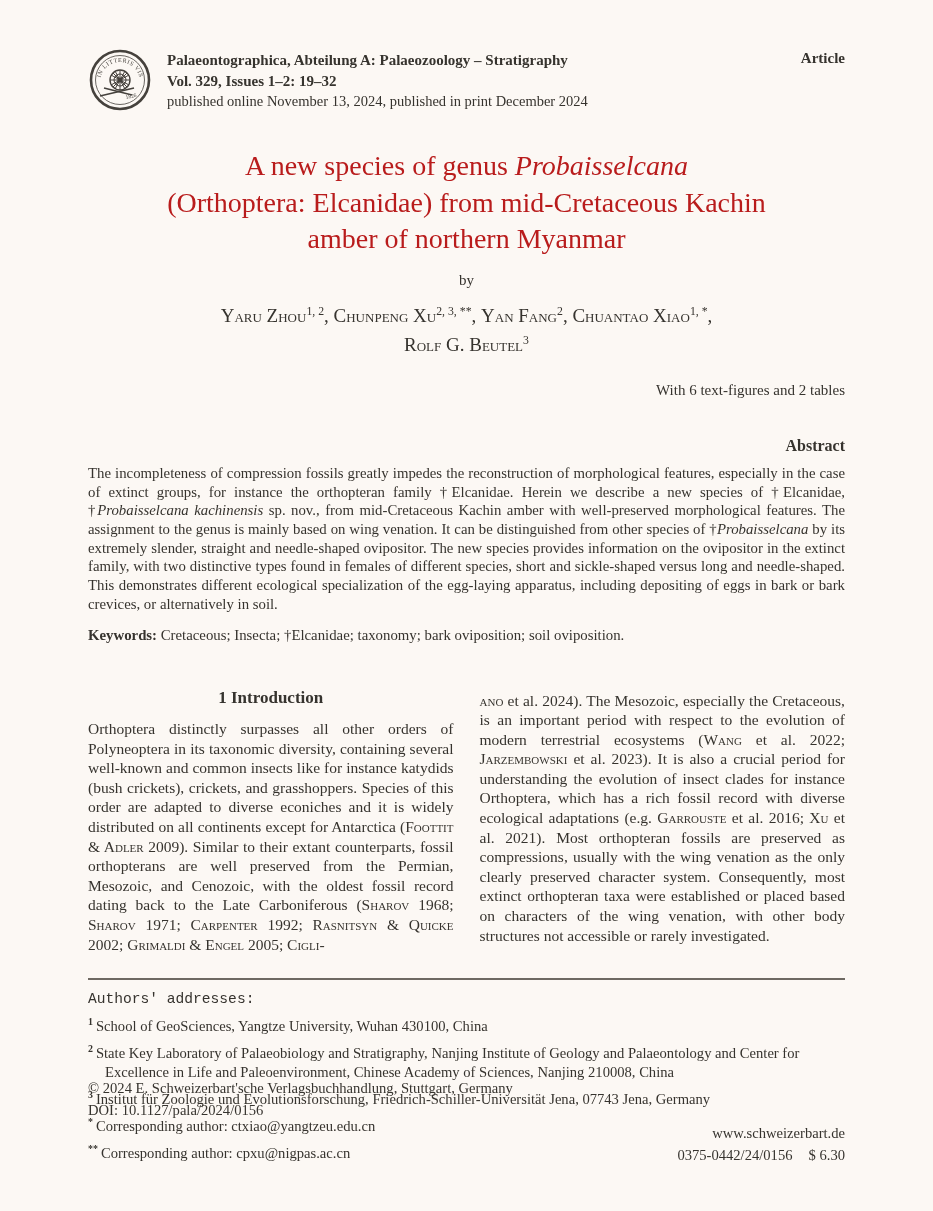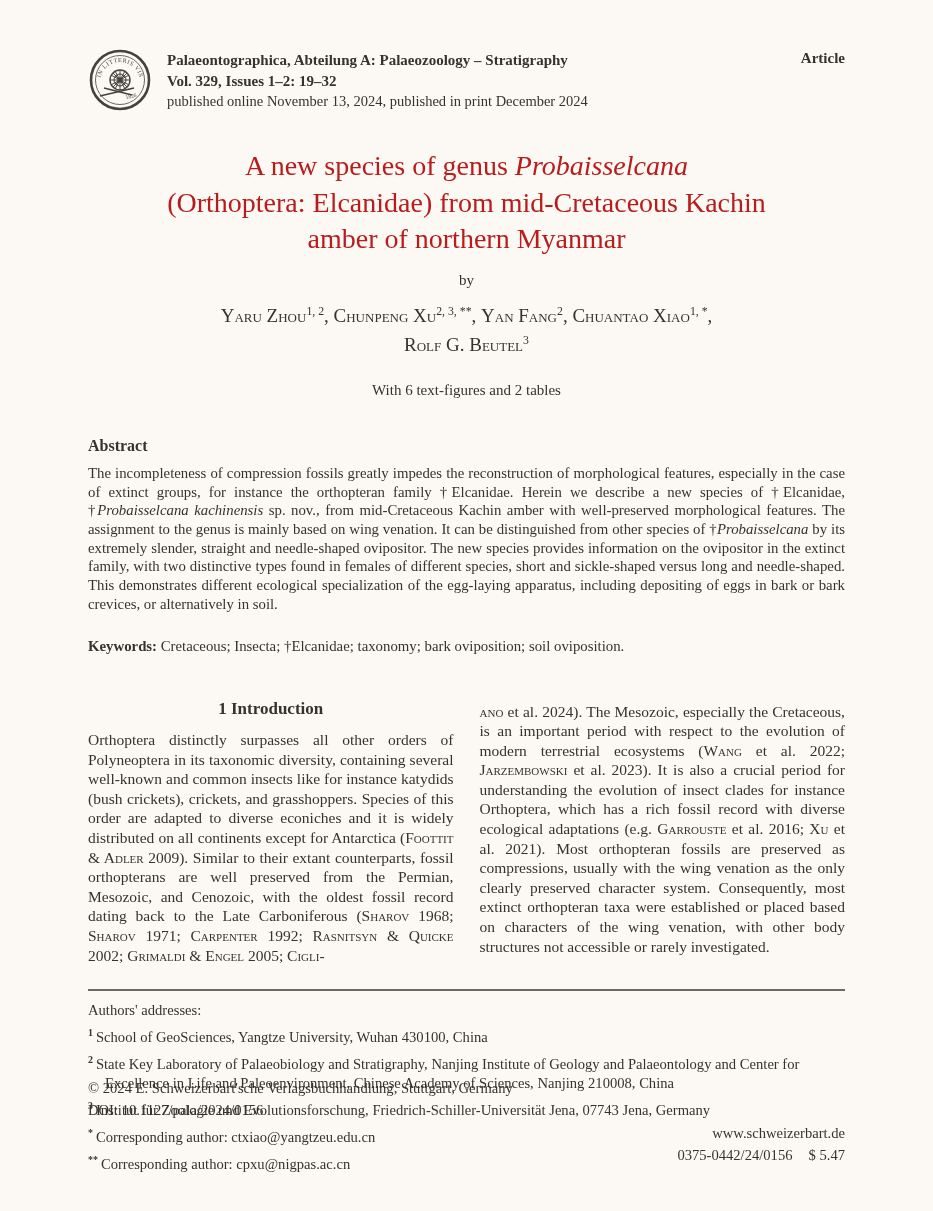--- a/index.html
+++ b/index.html
@@ -28,42 +28,42 @@
   .paper-title {
     margin-top: 36px;
     text-align: center;
     font-size: 28px;
     line-height: 1.31;
     color: #b91c1c;
     font-weight: 500;
   }
   .byline { text-align: center; font-size: 15px; margin-top: 14px; }
   .authors { text-align: center; font-size: 19px; margin-top: 12px; line-height: 1.55; }
-  .figures-note { text-align: center; font-size: 15px; margin-top: 22px; }
+  .figures-note { text-align: right; font-size: 15px; margin-top: 22px; }
 
   
-  .abstract-heading { text-align: left; font-weight: bold; font-size: 16px; margin-top: 38px; }
+  .abstract-heading { text-align: right; font-weight: bold; font-size: 16px; margin-top: 38px; }
   .abstract-text {
     margin-top: 9px;
     font-size: 14.8px;
     line-height: 1.265;
     text-align: justify;
   }
-  .keywords { margin-top: 24px; font-size: 14.8px; }
+  .keywords { margin-top: 13px; font-size: 14.8px; }
 
   
   .intro { display: flex; gap: 26px; margin-top: 44px; }
   .col { flex: 1 1 0; font-size: 15.5px; line-height: 19.6px; text-align: justify; }
   .intro-heading { text-align: center; font-weight: bold; font-size: 17px; margin-bottom: 12px; }
   .col2 { padding-top: 3px; }
 
   
   .fn-rule { border: none; border-top: 2px solid #6e6962; margin-top: 24px; }
   .footnotes { margin-top: 10px; font-size: 14.6px; line-height: 1.34; }
-  .fn-label { margin-bottom: 5px; }
+  .fn-label { margin-bottom: 5px; font-family: Liberation Mono, monospace; }
   .fn-item { padding-left: 17px; text-indent: -17px; margin-bottom: 5.5px; }
   .fn-marker { font-size: 0.68em; vertical-align: super; font-weight: bold; margin-right: 3px; }
 
   
   .footer {
     position: absolute;
     left: 88px; right: 88px; bottom: 44px;
     display: flex; justify-content: space-between;
     font-size: 14.6px; line-height: 1.55; flex-direction: column;
   }
@@ -148,17 +148,17 @@
   </div>
 
   <div class="footer">
     <div class="footer-left">
       <div>© 2024 E. Schweizerbart'sche Verlagsbuchhandlung, Stuttgart, Germany</div>
       <div>DOI: 10.1127/pala/2024/0156</div>
     </div>
     <div class="footer-right">
       <div>www.schweizerbart.de</div>
       <div>
-        <span class="footer-issn">0375-0442/24/0156</span><span>$ 5.47</span>
+        <span class="footer-issn">0375-0442/24/0156</span><span>$ 6.30</span>
       </div>
     </div>
   </div>
 </div>
 
 </body></html>

